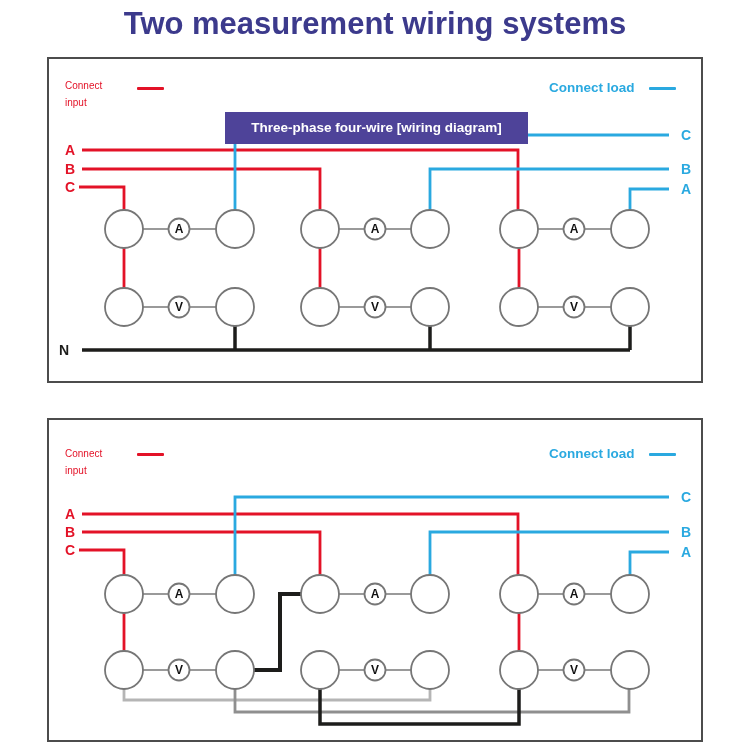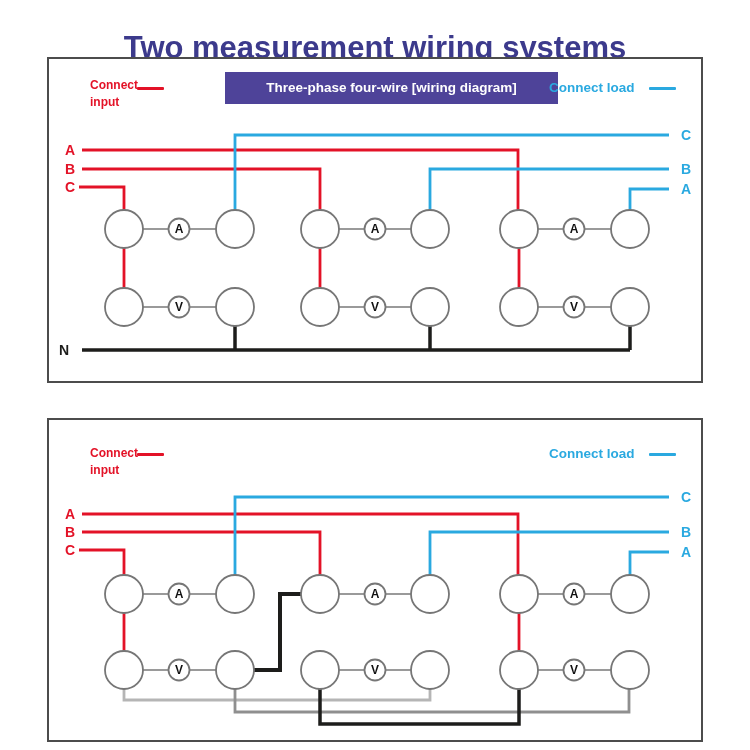--- a/index.html
+++ b/index.html
@@ -1,29 +1,29 @@
 <!DOCTYPE html>
 <html style="--title-text: #3c3a8c; --banner-bg: #4e4399; --banner-text: #ffffff; --input-red: #e31227; --load-blue: #2aa9e0; --wire-black: #1d1d1b; --bus-light-gray: #b5b5b5; --bus-dark-gray: #8f8f8f; --connector-gray: #9a9a9a; --circle-stroke: #767676; --frame-border: #4c4c4c;"><head>
 <meta charset="utf-8">
 <style>
   html,body{margin:0;padding:0;background:#ffffff;}
   body{width:750px;height:750px;position:relative;font-family:"Liberation Sans",sans-serif;}
   .page-title{position:absolute;left:0;top:6px;width:750px;text-align:center;
-    font-size:31px;font-weight:bold;color:var(--title-text);letter-spacing:0px;margin-top:24px;}
+    font-size:31px;font-weight:bold;color:var(--title-text);letter-spacing:0px;}
   .panel{position:absolute;left:47px;width:656px;border:2px solid var(--frame-border);
     box-sizing:border-box;background:#fff;}
   #panel1{top:57px;height:326px;}
   #panel2{top:418px;height:324px;}
   .panel svg{position:absolute;left:0;top:0;}
-  .banner{position:absolute;left:176px;width:333px;height:32px;background:var(--banner-bg);
-    color:var(--banner-text);font-size:13.5px;font-weight:bold;text-align:center;line-height:32px;}
+  .banner{position:absolute;left:176px;width:303px;height:32px;background:var(--banner-bg);
+    color:var(--banner-text);font-size:13.5px;font-weight:bold;text-align:center;line-height:32px;margin-top:40px;}
   #panel1 .banner{top:13px;}
   #panel2 .banner{top:14px;}
-  .legend-input{position:absolute;left:16px;font-size:12px;font-weight:bold;
-    color:var(--input-red);line-height:17px;margin-left:25px;}
+  .legend-input{position:absolute;left:16px;font-size:10px;font-weight:normal;
+    color:var(--input-red);line-height:17px;}
   #panel1 .legend-input{top:18px;}
   #panel2 .legend-input{top:25px;}
   .legend-load{position:absolute;left:500px;font-size:13.5px;font-weight:bold;color:var(--load-blue);}
   #panel1 .legend-load{top:21px;}
   #panel2 .legend-load{top:26px;}
   .dash{position:absolute;width:27px;height:3px;border-radius:1px;}
   .dash.red{background:var(--input-red);left:88px;}
   .dash.blue{background:var(--load-blue);left:600px;}
   #panel1 .dash.red{top:28px;} #panel1 .dash.blue{top:28px;}
   #panel2 .dash.red{top:33px;} #panel2 .dash.blue{top:33px;}

